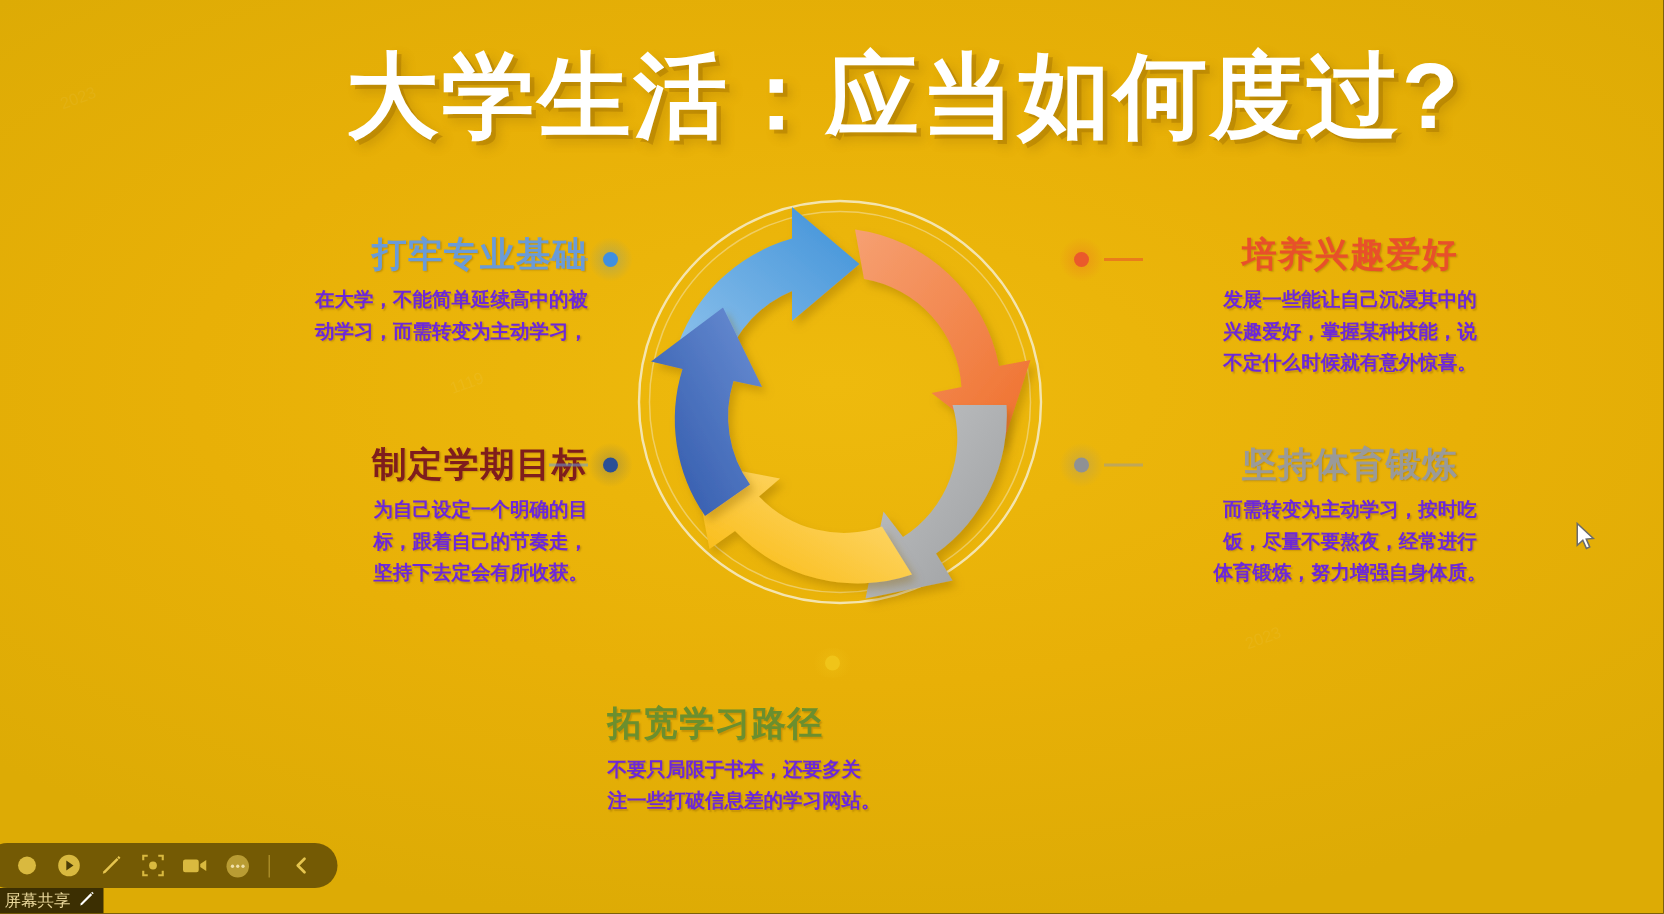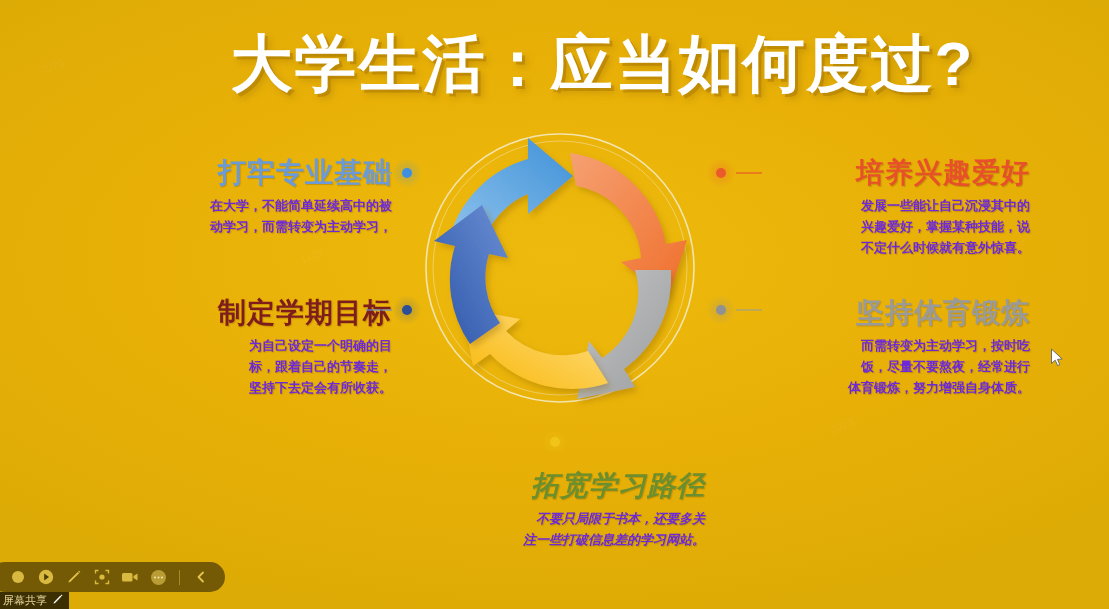--- a/index.html
+++ b/index.html
@@ -40,38 +40,38 @@
     white-space: nowrap;
     padding-left: 48px;
   }
 
   
   .block {
     position: absolute;
     width: 300px;
   }
   .block .heading {
-    font-size: 28px;
+    font-size: 23px;
     font-weight: bold;
     letter-spacing: 1px;
     line-height: 1.25;
     text-shadow: 1px 1px 1px rgba(120,80,0,0.30);
   }
   .block .body {
     font-size: 13px;
     font-weight: bold;
     line-height: 1.62;
     color: #6d28d9;
     text-shadow: 1px 1px 1px rgba(130,88,0,0.33);
     margin-top: 5px;
   }
 
   .align-right { text-align: right; }
-  .align-left  { text-align: right;  }
-  .align-center{ text-align: right; font-style: italic;}
+  .align-left  { text-align: center; margin-left: 20px;  }
+  .align-center{ text-align: left;}
 
   #block-major    { left: 92px;  top: 155px; }
   #block-goal     { left: 92px;  top: 295px; }
   #block-hobby    { left: 730px; top: 155px; }
   #block-sport    { left: 730px; top: 295px; }
   #block-path     { left: 405px; top: 468px; width: 300px; }
 
   
   .connector {
     position: absolute;

